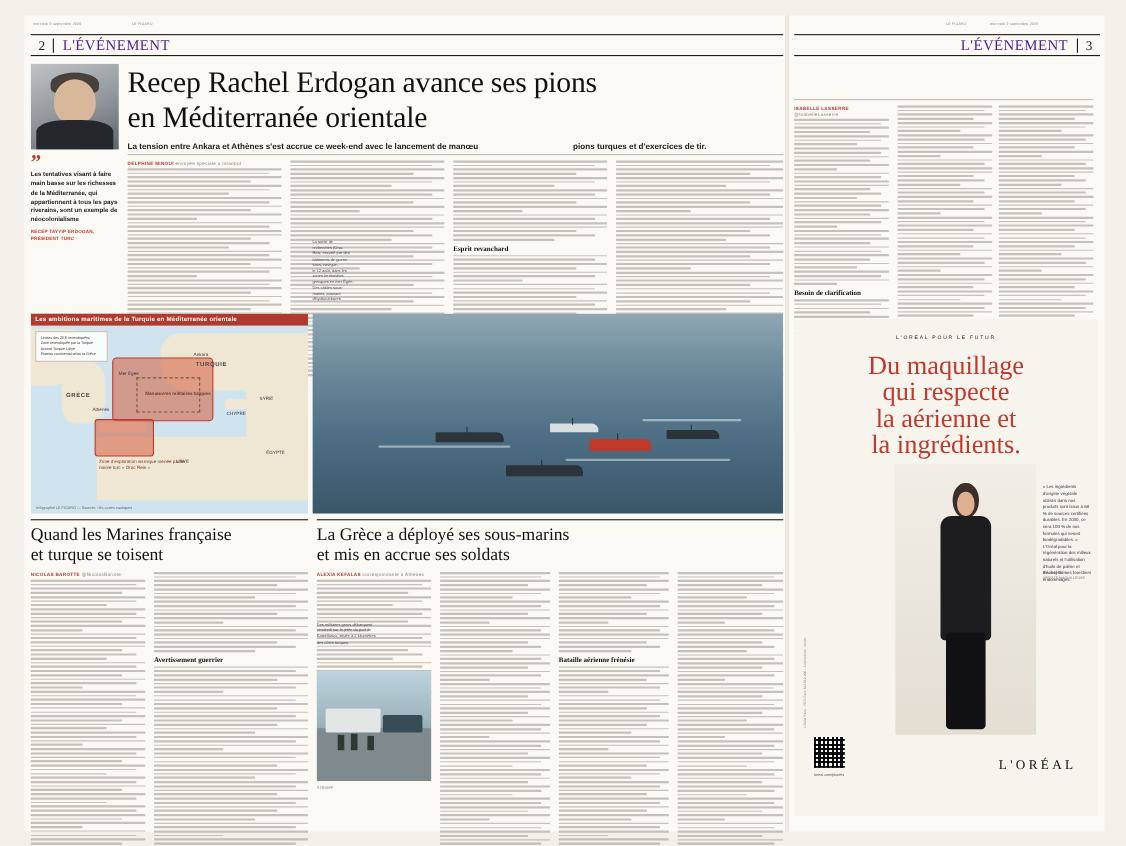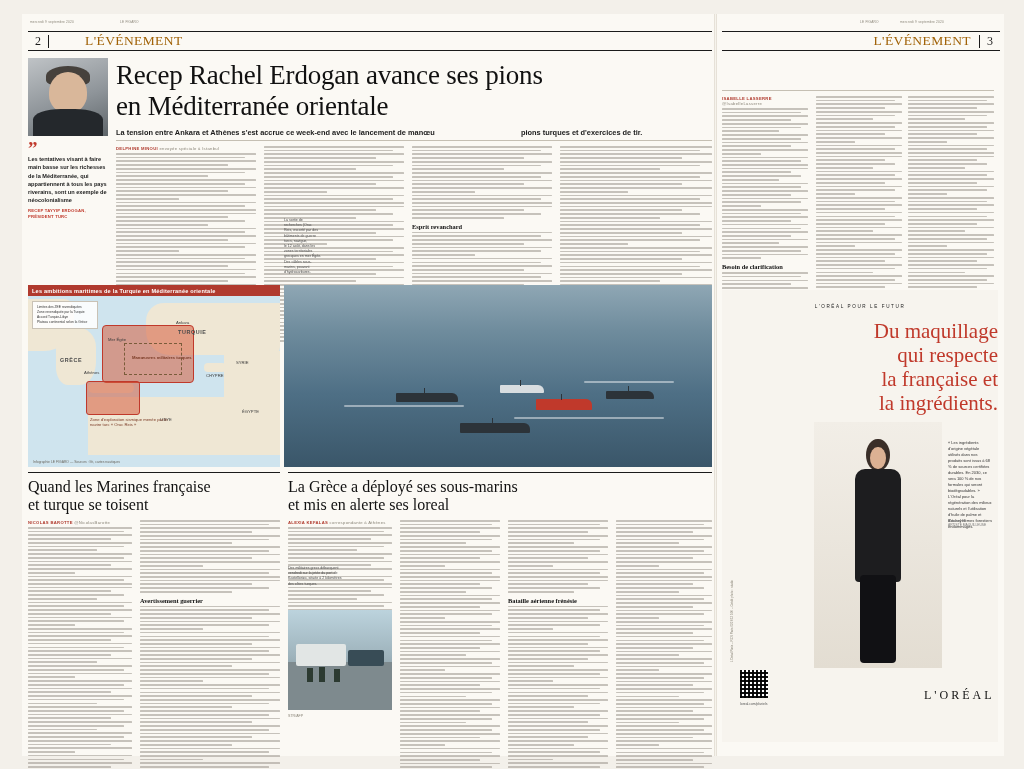--- a/index.html
+++ b/index.html
@@ -56,23 +56,22 @@
     color: #1b1b1b;
     padding: 0 7px;
   }
   .secbar .vline {
     width: 1px; height: 13px; background: #1b1b1b;
   }
   .secbar .sectitle {
     font-family: "Liberation Serif", serif;
     font-size: 13.5px;
     letter-spacing: .4px;
-    color: #a16207;
+    color: #4c1d95;
     padding: 0 8px;
-    margin-left: 28px;
   }
 
   
   .headline {
     position: absolute;
     font-family: "Liberation Serif", serif;
     font-weight: normal;
     font-size: 27px;
     line-height: 1.12;
     color: #111;
@@ -196,23 +195,23 @@
     font-size:16px; line-height:1.15; color:#111;
   }
 
   
   .ad { position:absolute; background:#f7f4ee; overflow:hidden; }
   .ad-kicker {
     position:absolute; font-family:"Liberation Sans", sans-serif;
     font-size:4.6px; letter-spacing:1.6px; color:#222; text-align:center; width:100%;
   }
   .ad-head {
-    position:absolute; text-align:right; width:100%;
+    position:absolute; text-align:center; width:100%;
     font-family:"Liberation Serif", serif;
-    font-size:21px; line-height:1.12; color:#c0392b;
+    font-size:24px; line-height:1.12; color:#c0392b;
   }
   .ad-photo { position:absolute; background:#efeae1; overflow:hidden;}
   .ad-photo .bgw { position:absolute; inset:0; background:linear-gradient(180deg,#f2eee7,#e3ddd2);}
   .ad-photo .figure-head { position:absolute; left:41%; top:7%; width:18%; height:13%; background:#3a2e28; border-radius:50%;}
   .ad-photo .figure-face { position:absolute; left:44%; top:10%; width:12%; height:9%; background:#dcb193; border-radius:50%;}
   .ad-photo .figure-body { position:absolute; left:32%; top:19%; width:36%; height:46%; background:#1d1d1f; border-radius:10px 10px 4px 4px;}
   .ad-photo .figure-legs { position:absolute; left:36%; top:62%; width:28%; height:36%; background:#111114; border-radius:4px;}
   .ad-copy {
     position:absolute; font-family:"Liberation Sans", sans-serif;
     font-size:4px; line-height:1.5; color:#333;
@@ -222,21 +221,21 @@
     font-size:4px; color:#222; font-weight:bold;
   }
   .ad-name span { display:block; font-weight:normal; font-size:3.3px; color:#777; }
   .qr { position:absolute; background:
       repeating-linear-gradient(0deg,#111 0 2px,#fff 2px 4px),
       repeating-linear-gradient(90deg,#111 0 2px,transparent 2px 4px);
       background-blend-mode: multiply;
   }
   .loreal {
     position:absolute; font-family:"Liberation Serif", serif;
-    font-size:12px; letter-spacing:3px; color:#111;margin-left:16px;
+    font-size:12px; letter-spacing:3px; color:#111;
   }
   .ad-url { position:absolute; font-family:"Liberation Sans", sans-serif; font-size:3.4px; color:#555;}
   .vertical-credit {
     position:absolute; font-family:"Liberation Sans", sans-serif;
     font-size:3px; color:#8a8578;
     transform: rotate(-90deg); transform-origin: left top; white-space:nowrap;
   }
   .rule { position:absolute; background:#1b1b1b; }
   .rule-thin { position:absolute; background:#c5bfb3; }
 </style>
@@ -727,21 +726,21 @@
         <i class="s100"></i>
         <i class="s45"></i>
       <i class="s100"></i>
         <i class="s92"></i>
 
     </div>
   </div>
 
   <div class="rule" style="left:288px; top:472px; width:424px; height:1.2px;"></div>
   <div class="h2" style="left:288px; top:478px; width:424px;">La Grèce a déployé ses sous-marins</div>
-  <div class="h2" style="left:288px; top:496px; width:424px;">et mis en alerte ses loreal</div>
+  <div class="h2" style="left:288px; top:496px; width:424px;">et mis en accrue ses soldats</div>
 
   <div class="col" style="left:288px; top:520px; width:104px;">
     <div class="kicker"><span>ALEXIA KEFALAS</span> <span class="sub">correspondante à Athènes</span></div>
     <div class="lines">
       <i class="s100"></i>
         <i class="s92"></i>
         <i class="s100"></i>
         <i class="s80"></i>
         <i class="s100"></i>
         <i class="s92"></i>
@@ -1230,21 +1229,21 @@
         <i class="s100"></i>
         <i class="s80"></i>
         <i class="s100"></i>
     </div>
   </div>
 
   <div class="ad" style="left:722px; top:290px; width:276px; height:452px;">
     <div class="ad-kicker" style="top:14px;">L'ORÉAL POUR LE FUTUR</div>
     <div class="ad-head" style="top:30px;">Du maquillage</div>
     <div class="ad-head" style="top:54px;">qui respecte</div>
-    <div class="ad-head" style="top:78px;">la française et</div>
+    <div class="ad-head" style="top:78px;">la aérienne et</div>
     <div class="ad-head u" style="top:102px;">la ingrédients.</div>
 
     <div class="ad-photo" style="left:92px; top:132px; width:128px; height:246px;">
       <div class="bgw"></div>
       <div class="figure-head"></div>
       <div class="figure-face"></div>
       <div class="figure-body"></div>
       <div class="figure-legs"></div>
     </div>
 

